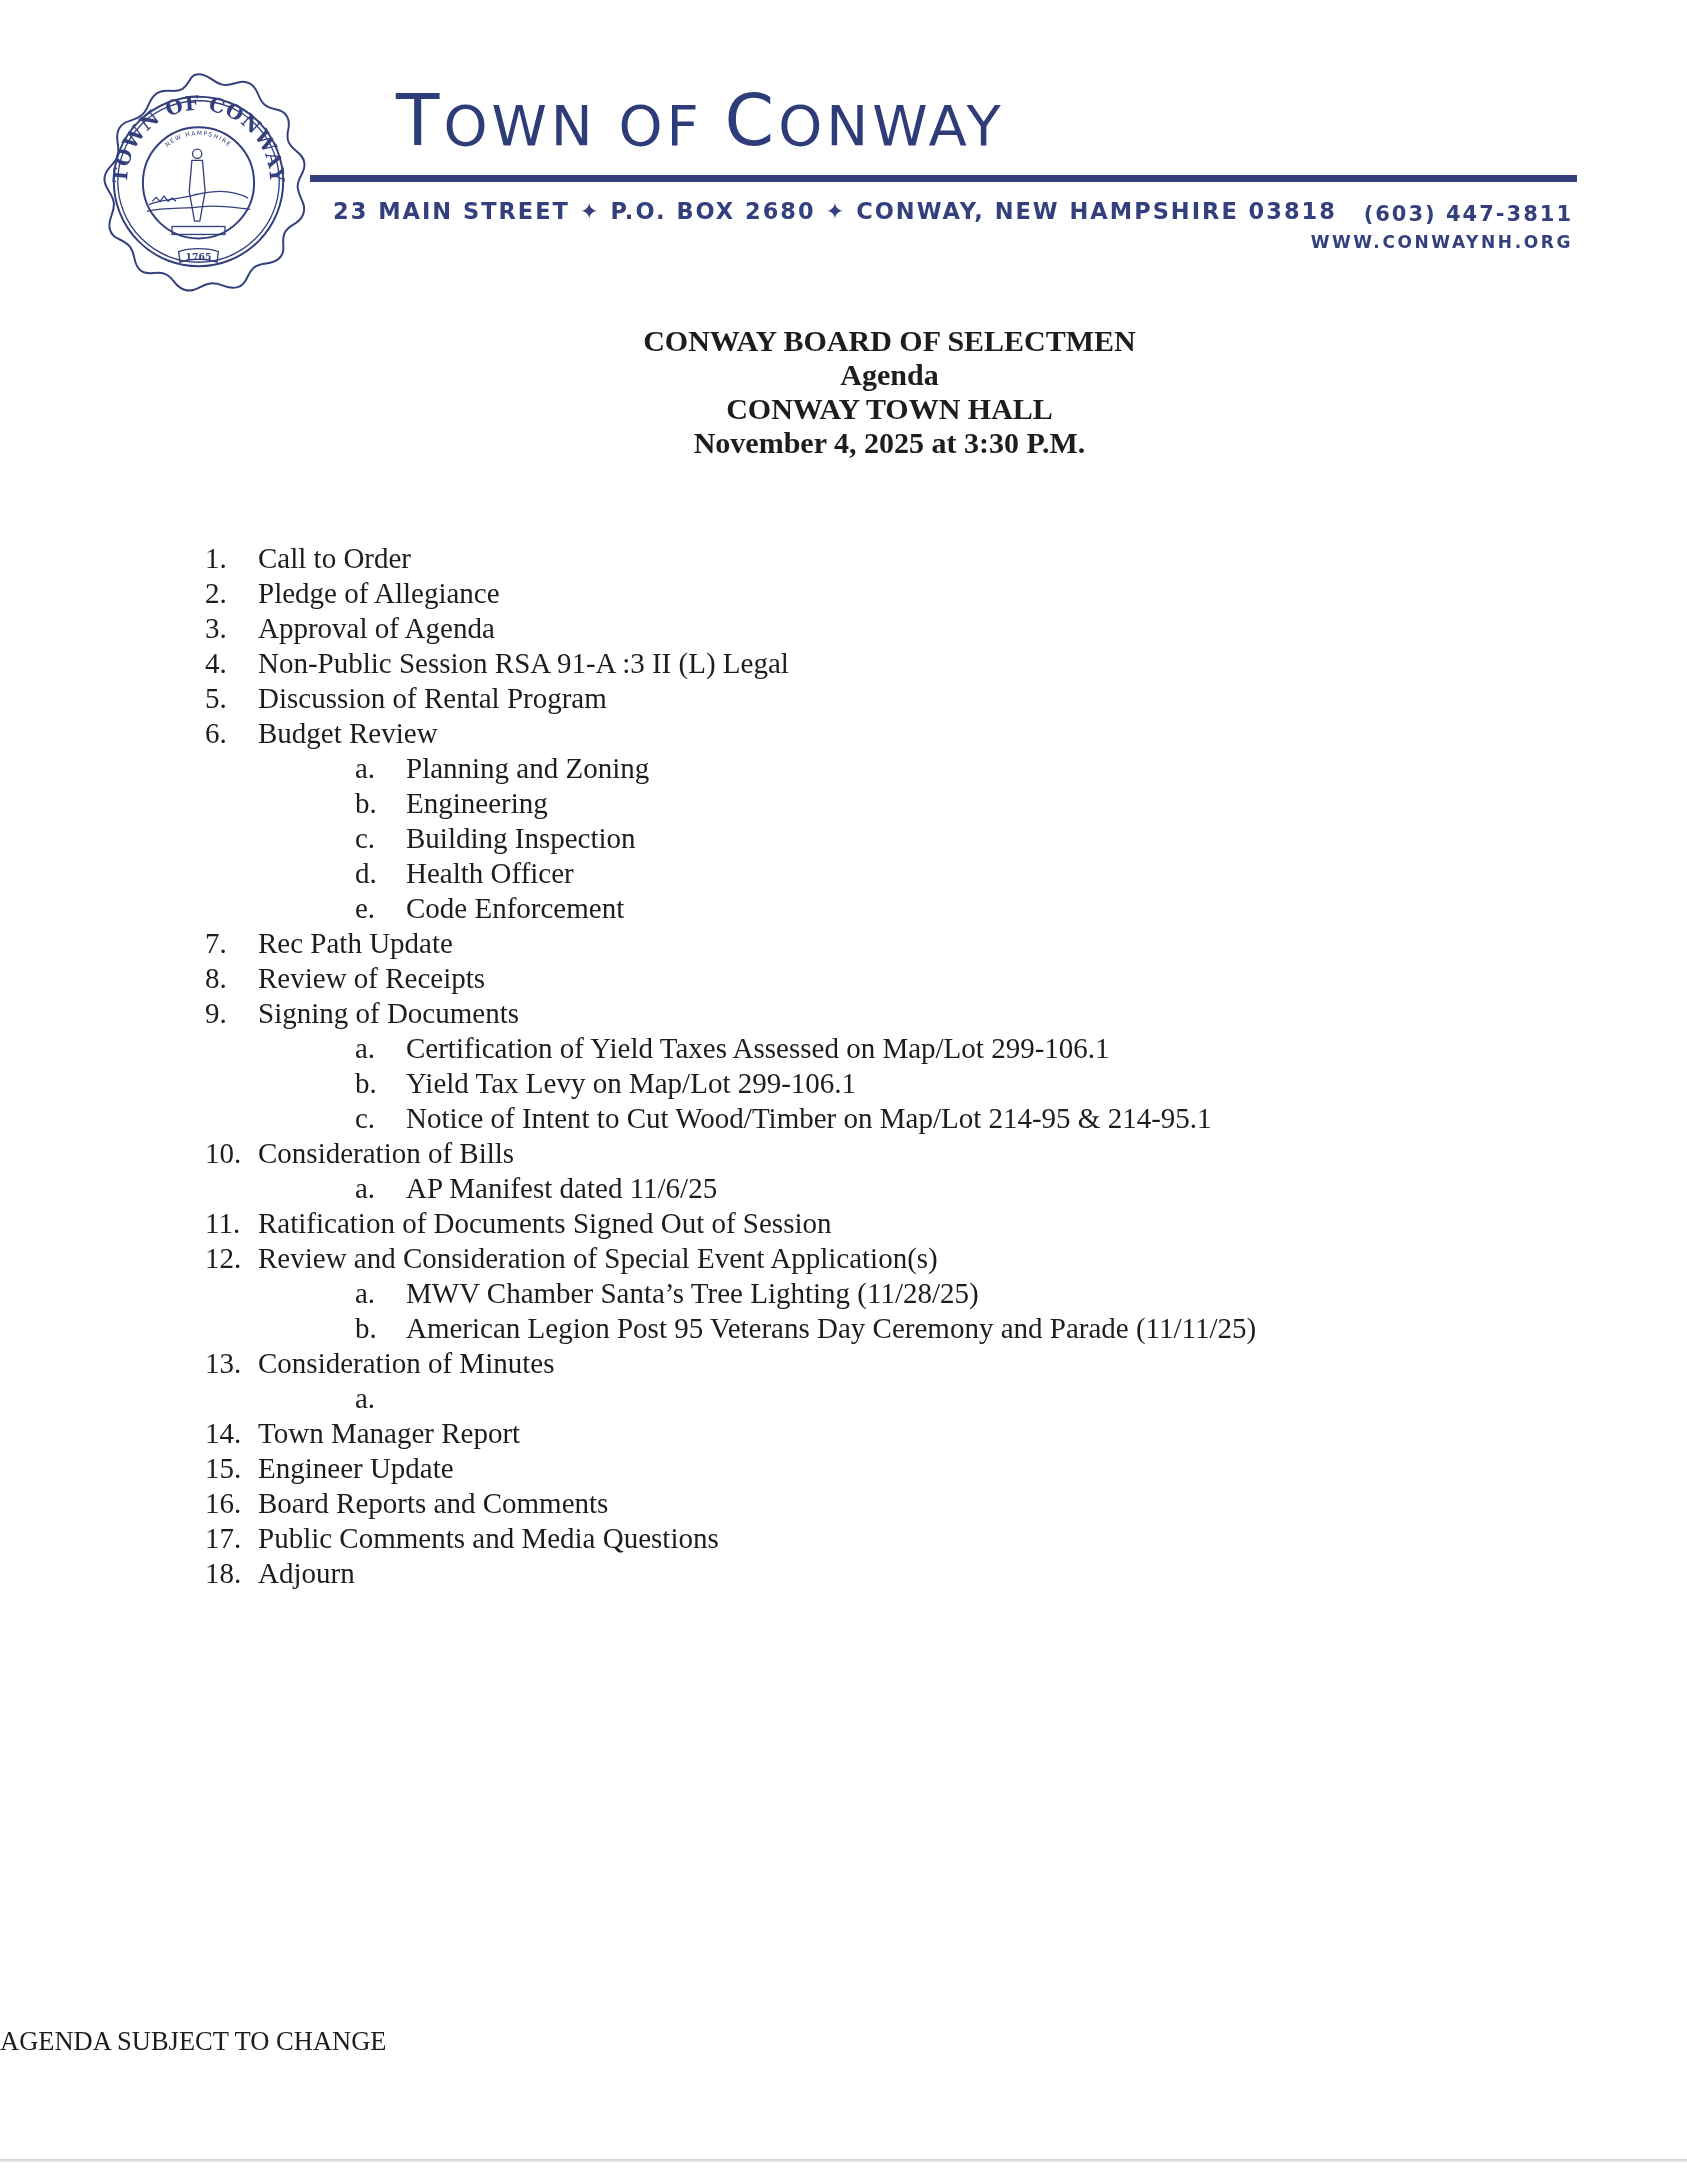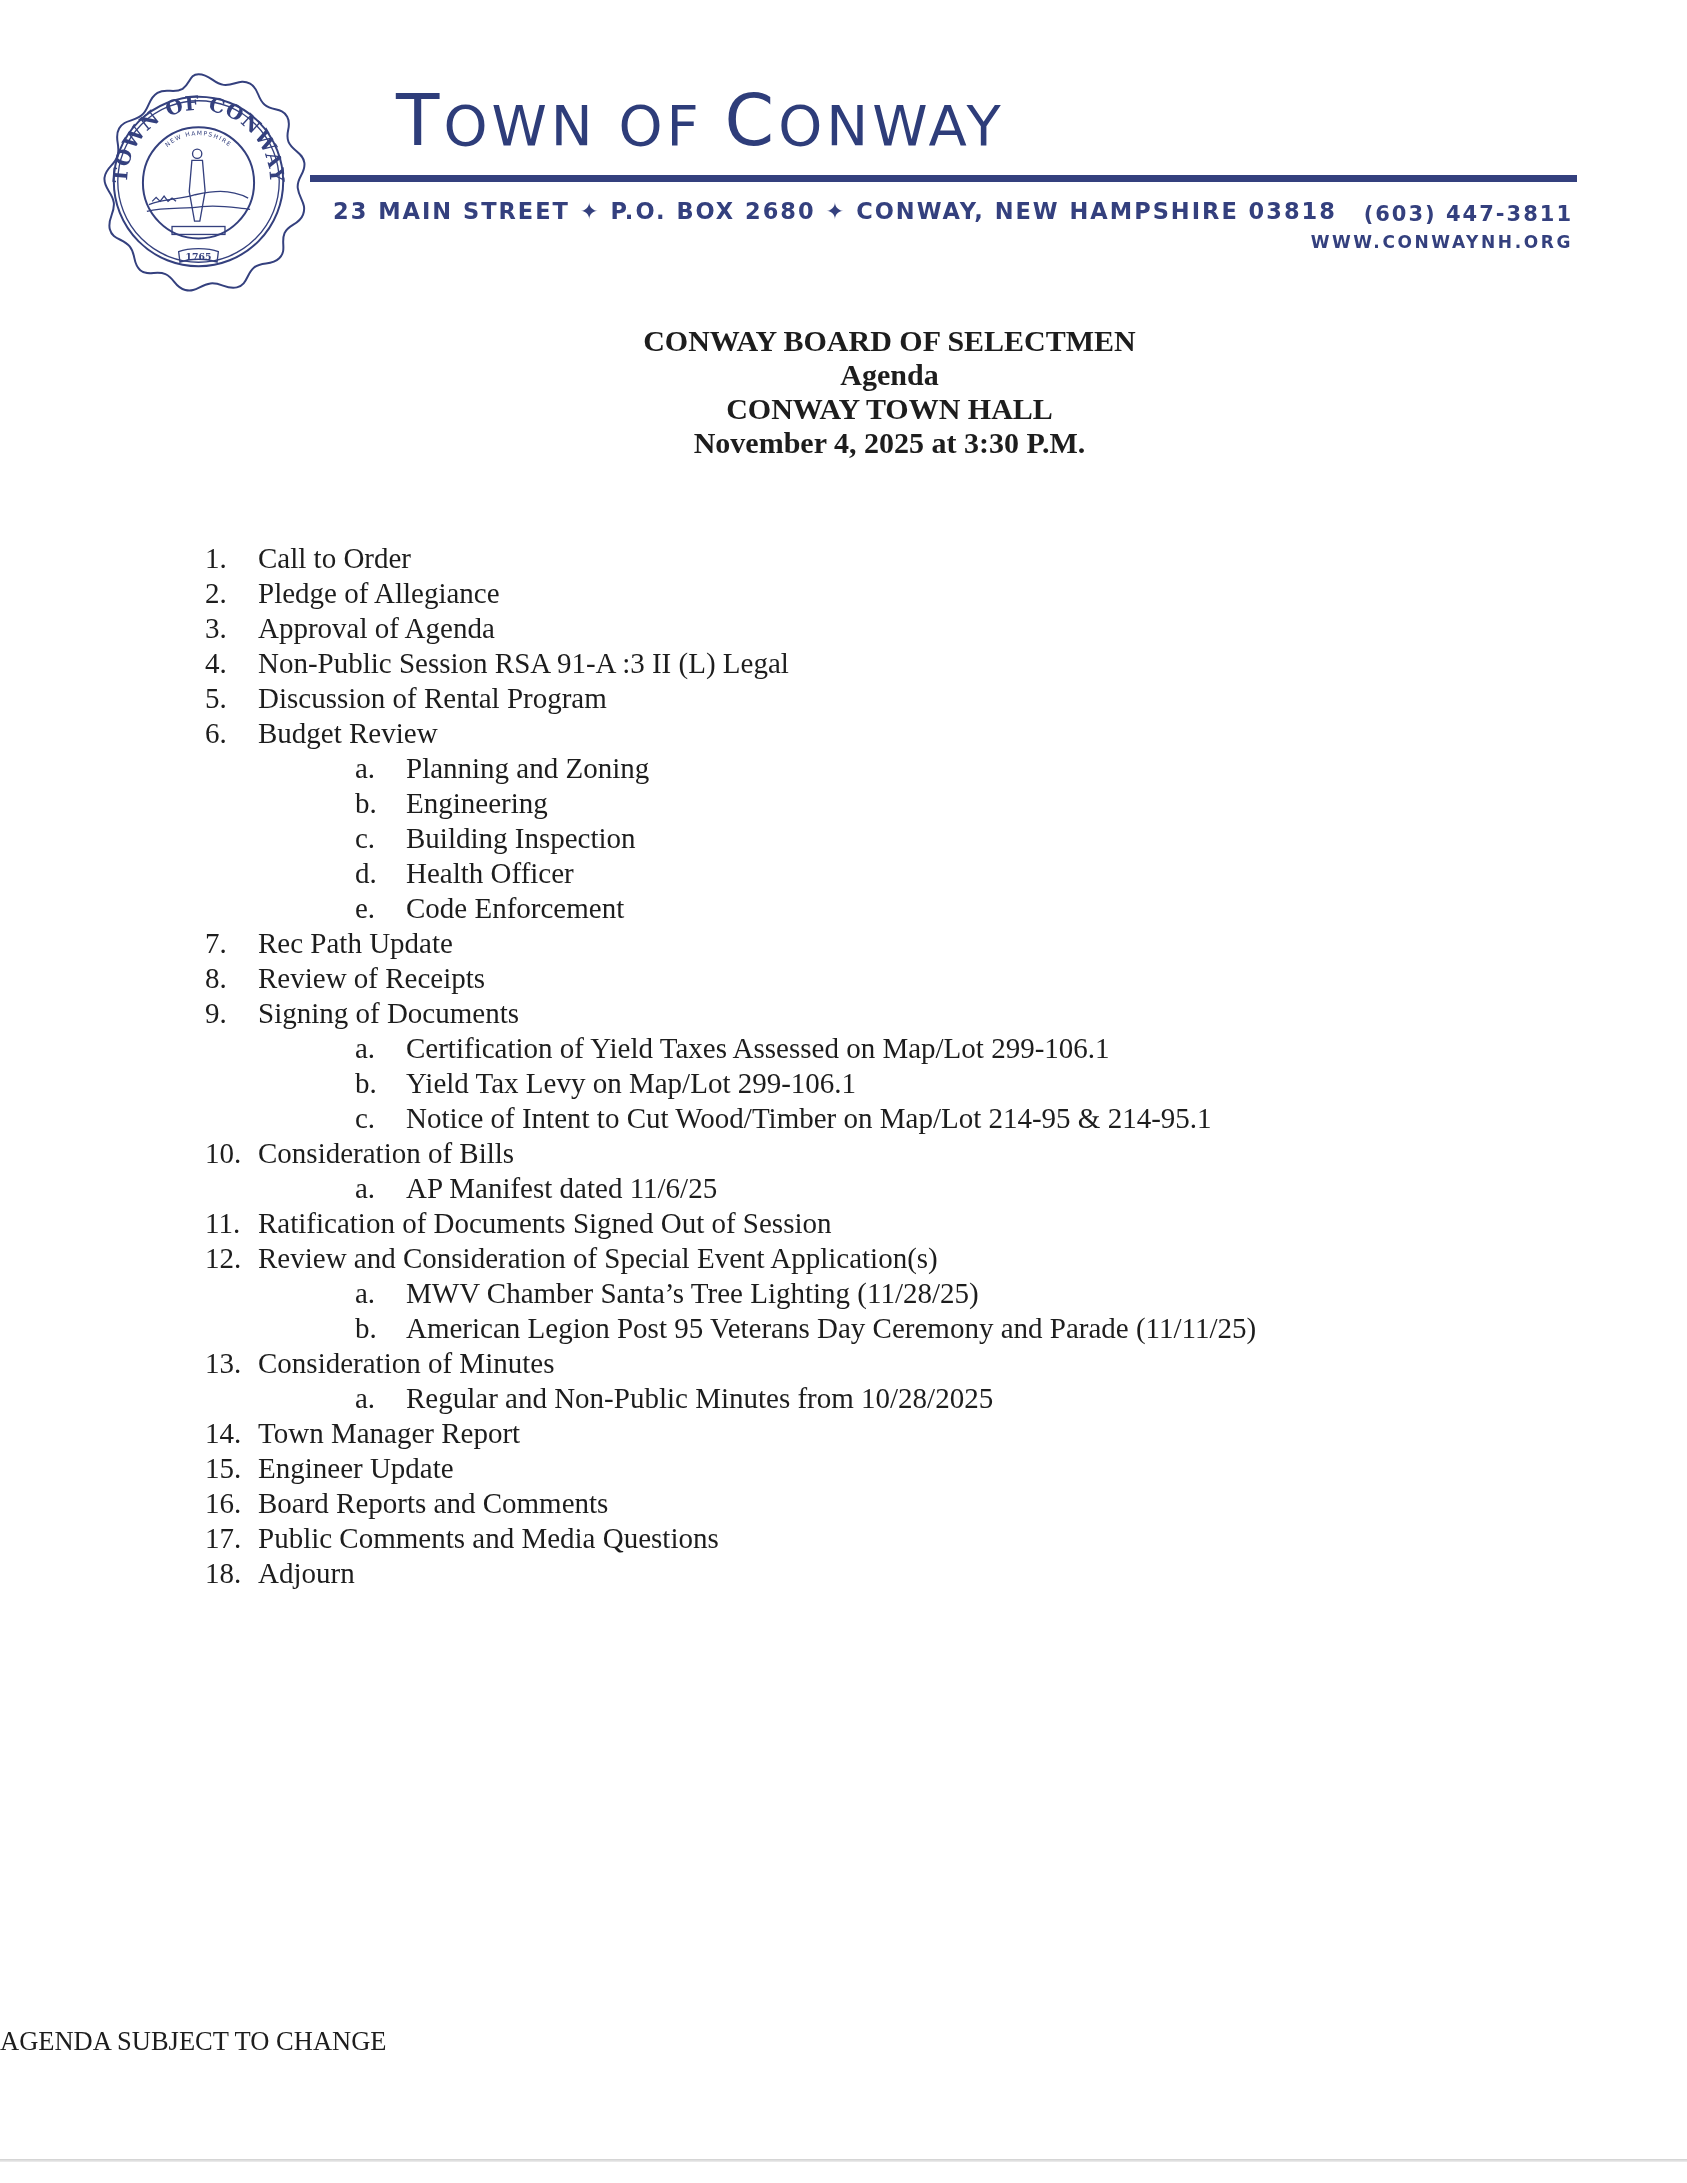--- a/index.html
+++ b/index.html
@@ -276,21 +276,20 @@
     <div class="row sub">
       <span class="num">b.</span>
       <span class="text">American Legion Post 95 Veterans Day Ceremony and Parade (11/11/25)</span>
     </div>
     <div class="row">
       <span class="num">13.</span>
       <span class="text">Consideration of Minutes</span>
     </div>
     <div class="row sub">
       <span class="num">a.</span>
-      <span class="text">Regular and Non-Public Minutes from 10/28/2025</span>
     </div>
     <div class="row">
       <span class="num">14.</span>
       <span class="text">Town Manager Report</span>
     </div>
     <div class="row">
       <span class="num">15.</span>
       <span class="text">Engineer Update</span>
     </div>
     <div class="row">

